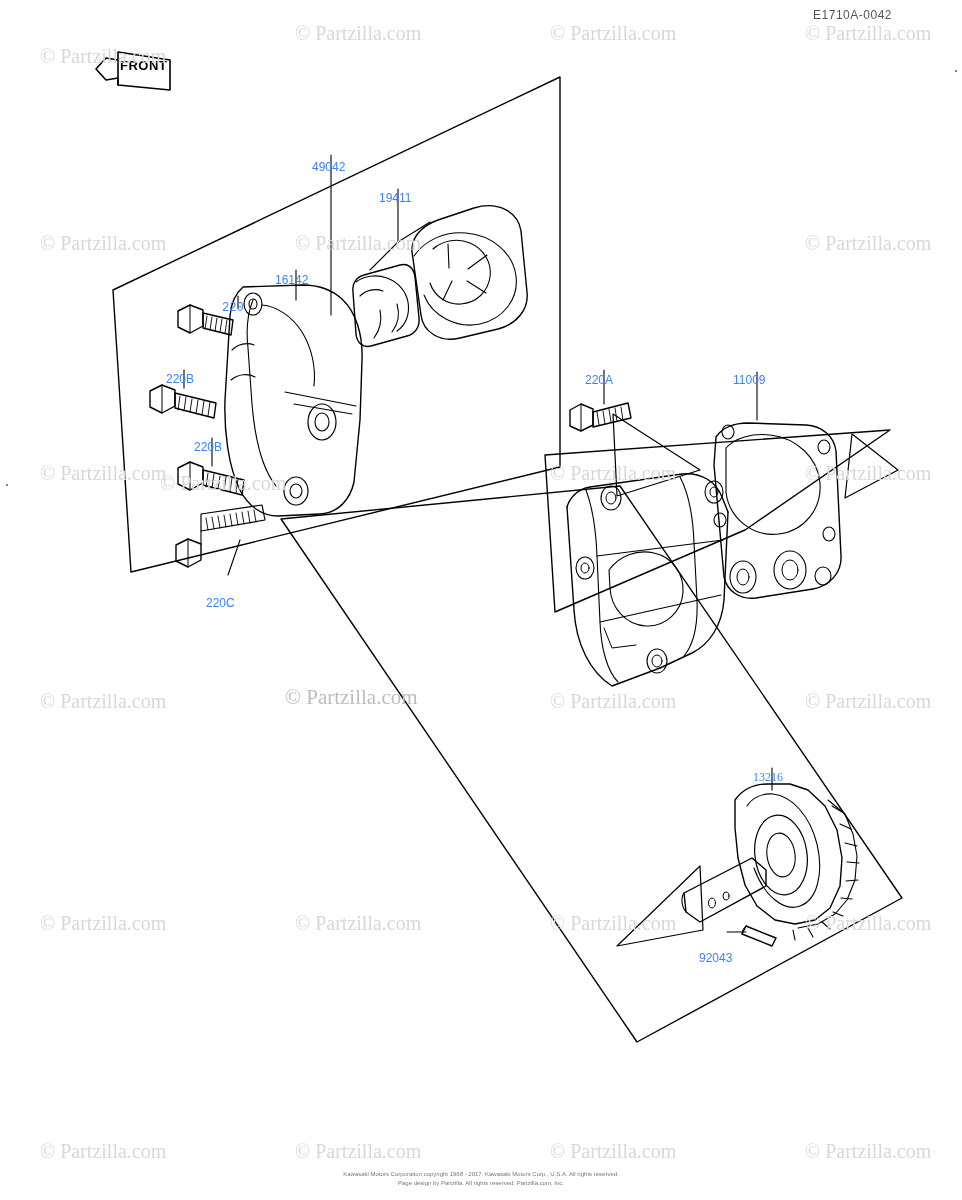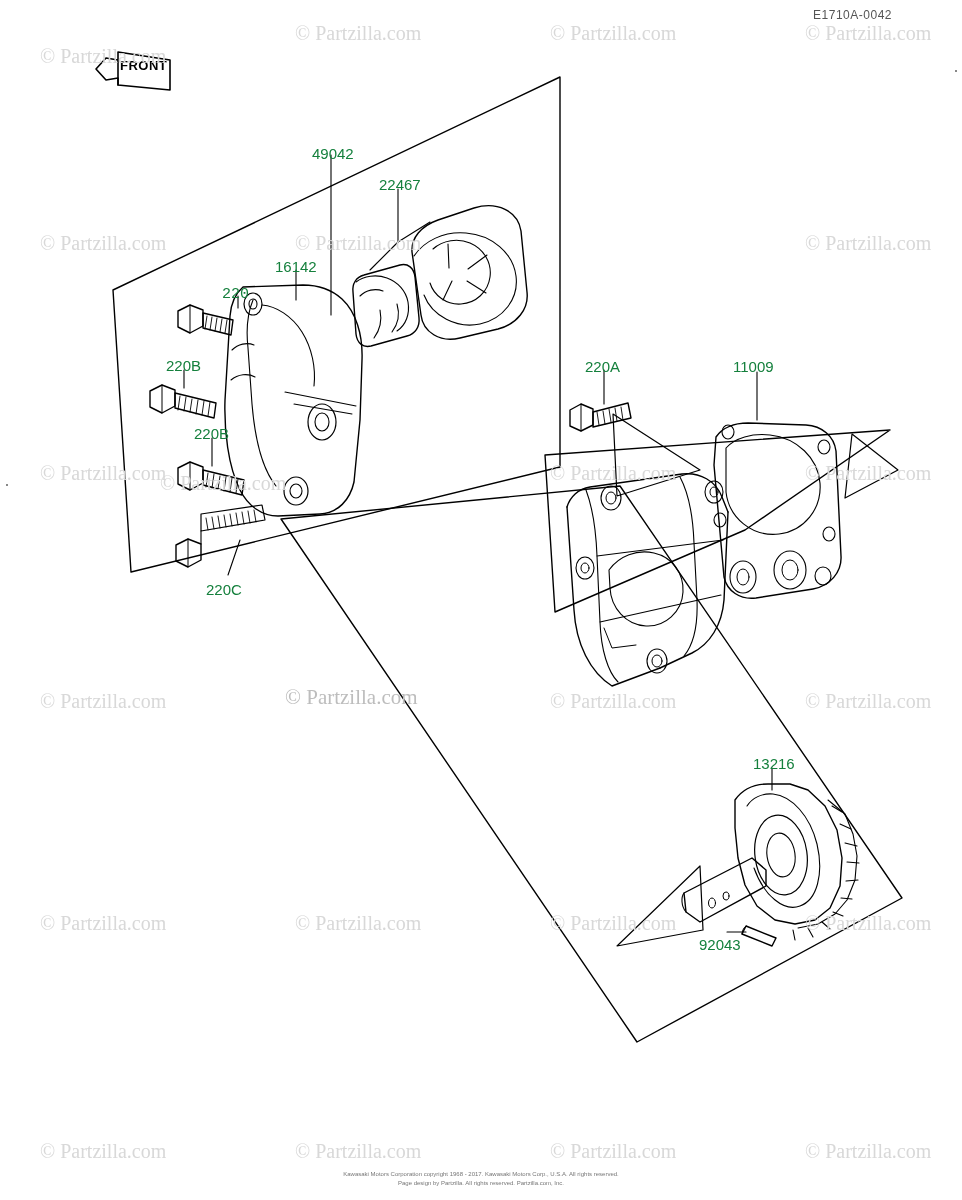--- a/index.html
+++ b/index.html
@@ -38,24 +38,25 @@
     top: 8px;
     right: 70px;
     font-size: 12px;
     letter-spacing: 0.5px;
     color: #555;
     font-family: "Liberation Sans", sans-serif;
     text-align: right;
   }
   .label {
     position: absolute;
-    font-size: 15px;
-    color: #15803d;
+    font-size: 12px;
+    color: #3b82f6;
     font-family: "Liberation Sans", sans-serif;
     white-space: nowrap;
+    margin-top: 15px;
   }
   .footer {
     position: absolute;
     left: 0;
     right: 0;
     bottom: 12px;
     text-align: center;
     font-size: 6px;
     color: #777;
     line-height: 1.5;
@@ -253,29 +254,29 @@
   <div class="front-box">
     <div class="front-text">FRONT</div>
   </div>
 
   <div class="diagram-code">E1710A-0042</div>
 
   <div class="dot" style="left:955px; top:70px;"></div>
   <div class="dot" style="left:6px; top:484px;"></div>
 
   <div class="label" style="left:312px; top:145px;">49042</div>
-  <div class="label" style="left:379px; top:176px;">22467</div>
+  <div class="label" style="left:379px; top:176px;">19411</div>
   <div class="label" style="left:275px; top:258px;">16142</div>
   <div class="label" style="left:222px; top:286px;font-family:Liberation Mono, monospace;">220</div>
   <div class="label" style="left:166px; top:357px;">220B</div>
   <div class="label" style="left:194px; top:425px;">220B</div>
   <div class="label" style="left:206px; top:581px;">220C</div>
   <div class="label" style="left:585px; top:358px;">220A</div>
   <div class="label" style="left:733px; top:358px;text-align:center;">11009</div>
-  <div class="label" style="left:753px; top:755px;">13216</div>
+  <div class="label" style="left:753px; top:755px;font-family:Liberation Serif, serif;">13216</div>
   <div class="label" style="left:699px; top:936px;">92043</div>
 
   <div class="wm" style="left:40px; top:45px;">© Partzilla.com</div>
   <div class="wm" style="left:295px; top:22px;">© Partzilla.com</div>
   <div class="wm" style="left:550px; top:22px;">© Partzilla.com</div>
   <div class="wm" style="left:805px; top:22px;">© Partzilla.com</div>
   <div class="wm" style="left:40px; top:232px;">© Partzilla.com</div>
   <div class="wm" style="left:295px; top:232px;">© Partzilla.com</div>
   <div class="wm" style="left:805px; top:232px;">© Partzilla.com</div>
   <div class="wm" style="left:40px; top:462px;">© Partzilla.com</div>

